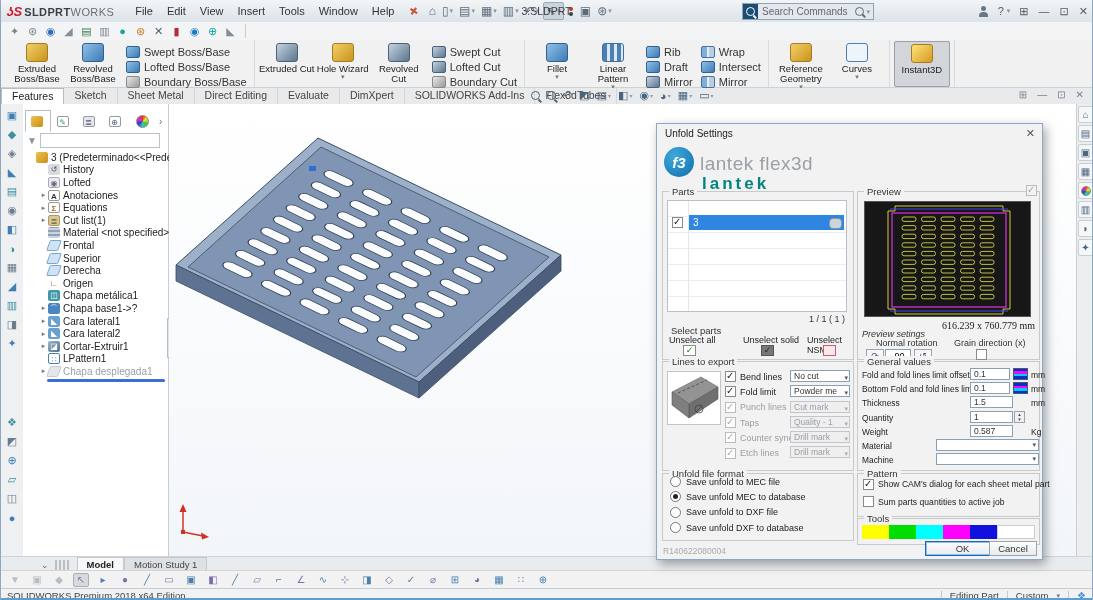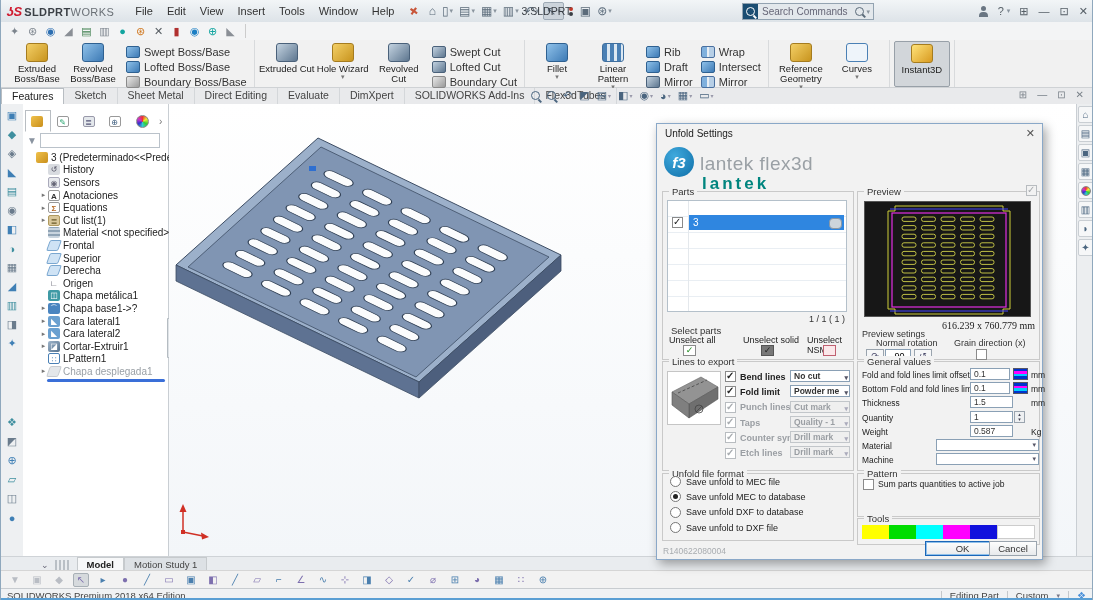--- a/index.html
+++ b/index.html
@@ -149,21 +149,21 @@
   #parts-pg{position:absolute;right:8px;top:122px;font-size:9px;color:#333;}
   #sel-label{position:absolute;left:8px;top:133px;}
   .tgl-lab{position:absolute;top:143px;font-size:9px;color:#222;}
   .tgl-box{position:absolute;top:153px;width:13px;height:11px;background:#fff;border:1px solid #8a8a8a;box-sizing:border-box;font-size:9px;line-height:9px;text-align:center;}
   .tgl-green{color:#1a8a1a;}
   .tgl-dark{background:#777;color:#222;border-color:#555;}
   .tgl-red{background:#fbe8ea;border-color:#c06070;color:#c03;}
   
   #grp-lines{left:5px;top:237px;width:190px;height:108px;}
   #thumb{position:absolute;left:4px;top:9px;width:54px;height:54px;background:#fff;border:1px solid #c5c5c5;box-sizing:border-box;}
-  #lines-rows{position:absolute;left:62px;top:7px;right:3px;font-weight:bold;}
+  #lines-rows{position:absolute;left:62px;top:7px;right:3px;}
   .lrow{position:relative;height:15.3px;display:flex;align-items:center;}
   .lrow .llab{margin-left:4px;font-size:9px;color:#222;}
   .lrow.dis .llab{color:#9a9ea3;}
   .dd{position:absolute;right:0;top:1px;width:60px;height:12px;background:#fff;border:1px solid #8aa0b5;box-sizing:border-box;font-size:8.5px;line-height:11px;padding-left:3px;overflow:hidden;white-space:nowrap;}
   .dd .ddarr{position:absolute;right:1px;top:1px;font-size:7px;color:#556;}
   .dd.dis{background:#efefef;border-color:#c2c6ca;color:#9a9ea3;}
   .dd.dis .ddarr{color:#aab;}
   .cb{width:11px;height:11px;background:#fff;border:1px solid #8a8a8a;box-sizing:border-box;position:relative;flex:none;}
   .cb.checked::after{content:"\2713";position:absolute;left:0px;top:-2px;font-size:10px;color:#222;}
   .cb.dis{border-color:#b8bcc0;}
@@ -172,21 +172,21 @@
   #grp-format{left:5px;top:349px;width:190px;height:66px;}
   .frow{position:relative;height:15.3px;display:flex;align-items:center;padding-left:7px;}
   .radio{width:11px;height:11px;border:1px solid #777;border-radius:50%;background:#fff;box-sizing:border-box;position:relative;flex:none;}
   .radio.sel::after{content:"";position:absolute;left:2px;top:2px;width:5px;height:5px;border-radius:50%;background:#222;}
   .frow .flab{margin-left:5px;font-size:9px;color:#222;}
   
   #grp-preview{left:200px;top:67px;width:181px;height:167px;}
   #pv-check{position:absolute;right:2px;top:-7px;background:#f2f2f2;}
   #pv-canvas{position:absolute;left:6px;top:9px;width:167px;height:116px;background:#171717;border:1px solid #555;box-sizing:border-box;}
   #pv-dims{position:absolute;right:4px;top:128px;font-size:10px;color:#222;font-family:Liberation Serif, serif;}
-  #pv-set{position:absolute;left:4px;top:137px;font-size:9px;color:#333;}
+  #pv-set{position:absolute;left:4px;top:137px;font-size:9px;color:#333;font-style:italic;}
   #pv-rotlab{position:absolute;left:18px;top:146px;font-size:9px;}
   #pv-grainlab{position:absolute;left:96px;top:146px;font-size:9px;}
   .rotbtn{position:absolute;top:157px;width:16px;height:13px;border:1px solid #9aa4ae;background:#f6f7f8;font-size:9px;line-height:12px;text-align:center;color:#446;}
   #rot-cw{left:8px;} #rot-ccw{left:56px;}
   #rot-val{position:absolute;left:27px;top:157px;width:26px;height:13px;border:1px solid #8aa0b5;background:#fff;font-size:9px;text-align:center;font-family:"Liberation Sans",sans-serif;box-sizing:border-box;padding:0;}
   #grain-cb{position:absolute;left:118px;top:157px;}
   
   #grp-general{left:200px;top:237px;width:181px;height:108px;}
   #gv-rows{position:absolute;left:4px;top:6px;right:2px;}
   .gvrow{position:relative;height:14.2px;}
@@ -550,21 +550,21 @@
           <span class="tlabel">3 (Predeterminado&lt;&lt;Predeterminado&gt;</span>
         </div>
         <div class="trow" style="padding-left: 16px;">
           <span class="arr"></span>
           <span class="ticon" data-icon="history">↺</span>
           <span class="tlabel">History</span>
         </div>
         <div class="trow" style="padding-left: 16px;">
           <span class="arr"></span>
           <span class="ticon" data-icon="sensors">◉</span>
-          <span class="tlabel">Sensors</span>
+          <span class="tlabel">Lofted</span>
         </div>
         <div class="trow" style="padding-left: 16px;">
           <span class="arr">▸</span>
           <span class="ticon" data-icon="annotations">A</span>
           <span class="tlabel">Anotaciones</span>
         </div>
         <div class="trow" style="padding-left: 16px;">
           <span class="arr">▸</span>
           <span class="ticon" data-icon="equations">Σ</span>
           <span class="tlabel">Equations</span>
@@ -800,25 +800,25 @@
           <div class="frow">
             <span class="radio"></span>
             <span class="flab">Save unfold to MEC file</span>
           </div>
           <div class="frow">
             <span class="radio sel"></span>
             <span class="flab">Save unfold MEC to database</span>
           </div>
           <div class="frow">
             <span class="radio"></span>
-            <span class="flab">Save unfold DXF to database</span>
+            <span class="flab">Save unfold to DXF file</span>
           </div>
           <div class="frow">
             <span class="radio"></span>
-            <span class="flab">Save unfold to DXF file</span>
+            <span class="flab">Save unfold DXF to database</span>
           </div>
         </div>
     </div>
 
     <div class="grp" id="grp-preview">
       <span class="grp-label">Preview</span>
       <span id="pv-check" class="cb checked dis" style="position:absolute;"></span>
       <div id="pv-canvas">
         <svg width="165" height="114">
           <path d="M30,4 H138 V9 H145 V107 H138 V112 H30 V107 H23 V9 H30 Z" fill="none" stroke="#cfcf3a" stroke-width="1"></path>
@@ -931,20 +931,24 @@
               <span class="ddarr">▾</span>
             </div>
           </div>
         </div>
     </div>
 
     <div class="grp" id="grp-settings">
       <span class="grp-label">Pattern</span>
       <div id="set-rows">
           <div class="srow">
+            <span class="cb checked"></span>
+            <span class="slab">Show CAM's dialog for each sheet metal part</span>
+          </div>
+          <div class="srow">
             <span class="cb"></span>
             <span class="slab">Sum parts quantities to active job</span>
           </div>
         </div>
     </div>
 
     <div class="grp" id="grp-tools">
       <span class="grp-label">Tools</span>
       <div id="tool-colors" actable="false">
           <div class="tcol" style="background: rgb(255, 255, 0);"></div>

